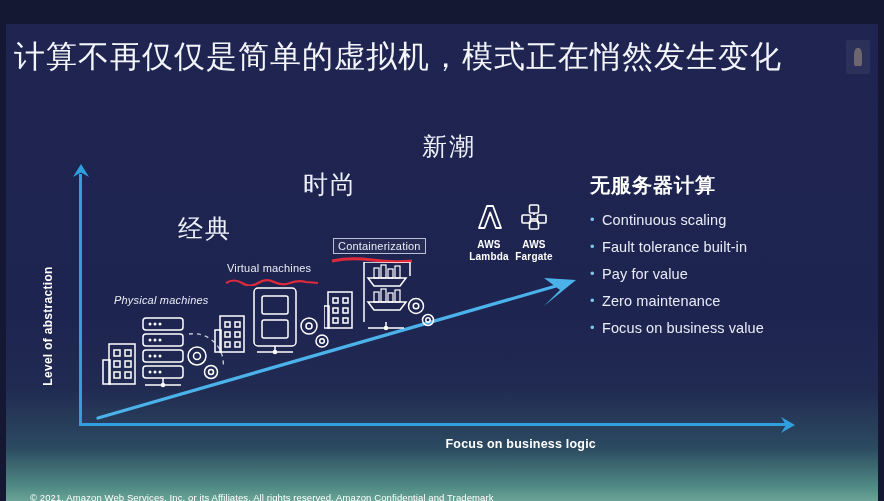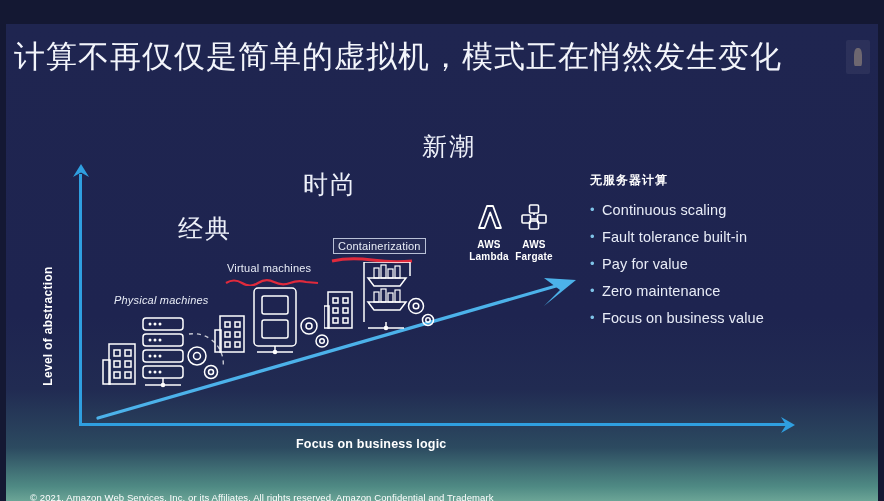--- a/index.html
+++ b/index.html
@@ -112,21 +112,21 @@
     font-size: 12px;
     font-weight: bold;
     letter-spacing: 0.3px;
     transform: rotate(-90deg);
   }
   #x-axis-label {
     position: absolute;
     left: 290px;
     top: 413px;
     width: 300px;
-    text-align: left;
+    text-align: right;
     color: #ffffff;
     font-size: 12.5px;
     font-weight: bold;
     letter-spacing: 0.2px;
   }
   
   .cn-stage {
     position: absolute;
     color: #eef1f9;
     font-size: 25px;
@@ -174,21 +174,21 @@
   }
   
   #right-panel {
     position: absolute;
     left: 584px;
     top: 148px;
     width: 280px;
   }
   #panel-heading {
     color: #ffffff;
-    font-size: 12px;
+    font-size: 20px;
     font-weight: bold;
     letter-spacing: 1px;
     margin-bottom: 12px;
   }
   .bullet-row {
     display: flex;
     align-items: flex-start;
     margin-bottom: 9px;
   }
   .bullet-dot {

